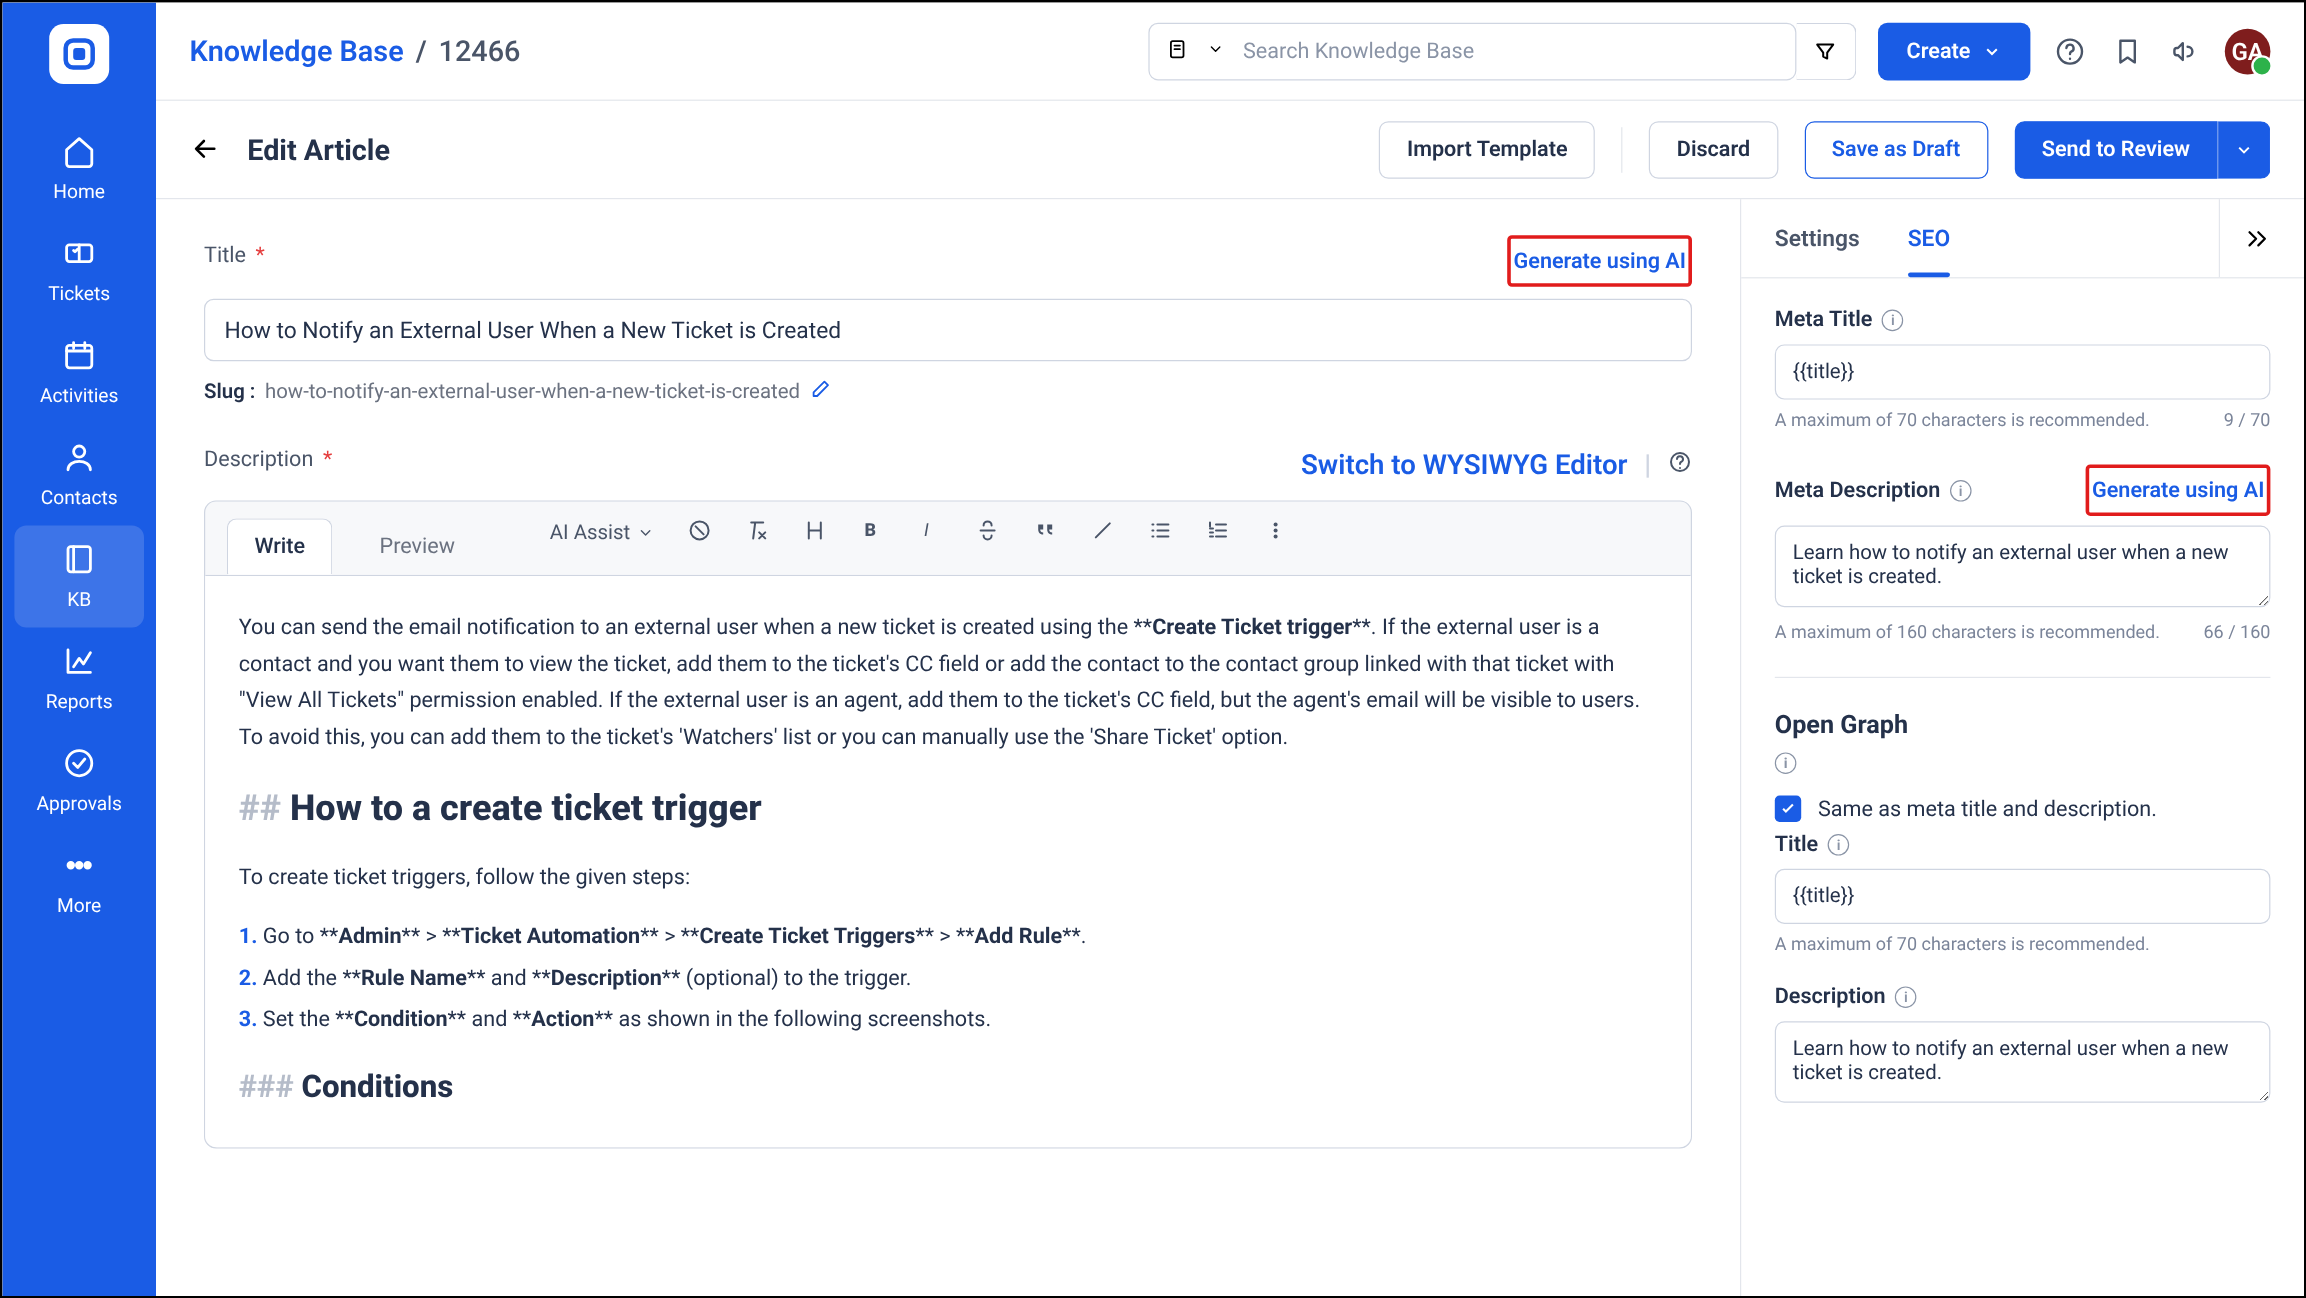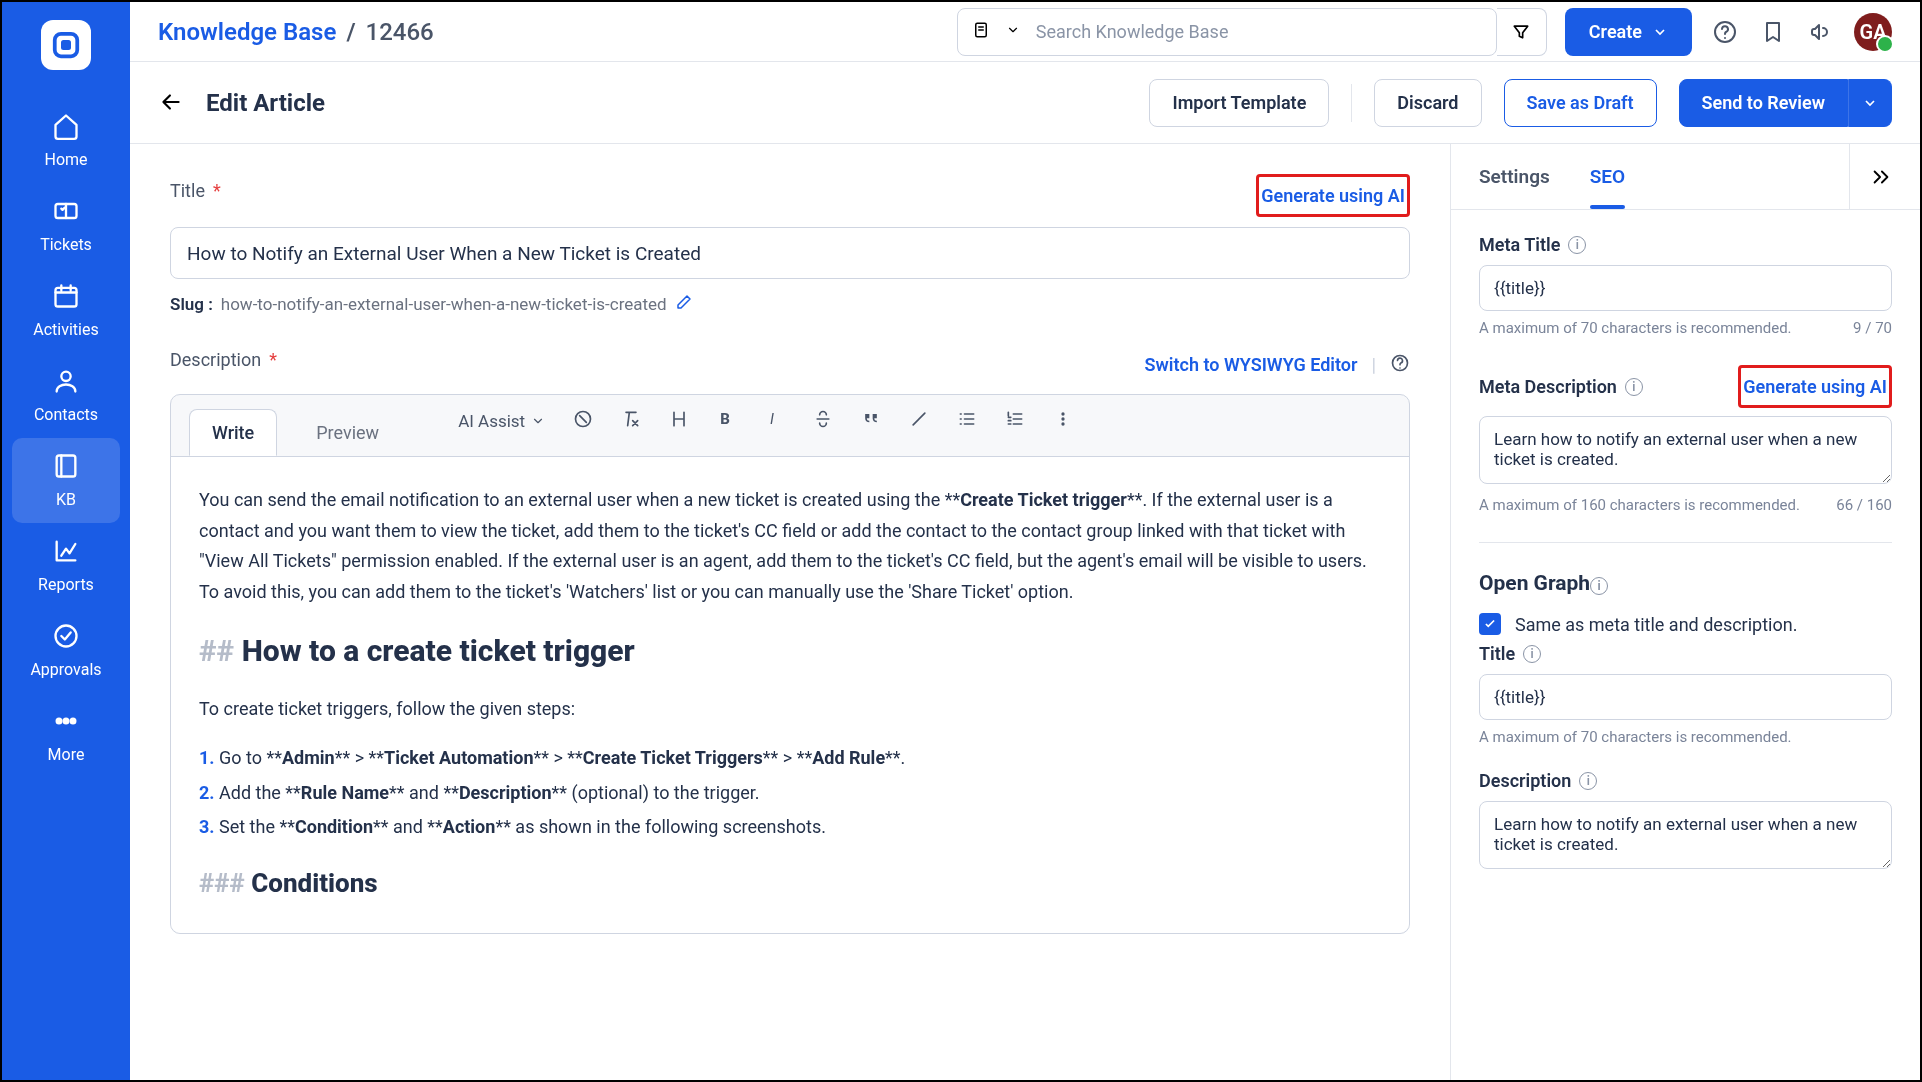--- a/index.html
+++ b/index.html
@@ -10,21 +10,21 @@
 .sidebar { width: 128px; background: #1a5ce5; color: #fff; display: flex; flex-direction: column; align-items: center; padding-top: 18px; }
 .logo { width: 50px; height: 50px; background: #fff; border-radius: 12px; display: flex; align-items: center; justify-content: center; margin-bottom: 28px; }
 .logo svg { width: 30px; height: 30px; }
 .side-item { width: 100%; display: flex; flex-direction: column; align-items: center; padding: 14px 0; cursor: pointer; font-size: 16px; }
 .side-item.active { background: #3d74e8; border-radius: 10px; margin: 0 10px; width: calc(100% - 20px); }
 .side-item .icon { margin-bottom: 6px; }
 .side-item .icon svg { width: 28px; height: 28px; stroke: #fff; fill: none; stroke-width: 2; }
 
 
 .main { flex: 1; display: flex; flex-direction: column; min-width: 0; }
-.top-header { height: 60px; border-bottom: 1px solid #e3e6ec; display: flex; align-items: center; padding: 0 28px; gap: 18px; }
+.top-header { height: 82px; border-bottom: 1px solid #e3e6ec; display: flex; align-items: center; padding: 0 28px; gap: 18px; }
 .breadcrumb { font-size: 24px; color: #1a5ce5; font-weight: 600; display: flex; align-items: center; gap: 10px; }
 .breadcrumb .id { color: #4a5568; font-weight: 500; }
 .search-wrap { margin-left: auto; display: flex; align-items: center; border: 1px solid #cfd5e1; border-radius: 8px; height: 48px; width: 540px; padding: 0 14px; gap: 16px; }
 .search-wrap input { border: none; outline: none; flex: 1; font-size: 18px; color: #4a5568; }
 .search-wrap input::placeholder { color: #8a94a6; }
 .filter-btn { border: 1px solid #cfd5e1; border-left: none; width: 50px; height: 48px; border-top-right-radius: 8px; border-bottom-right-radius: 8px; margin-left: -18px; display: flex; align-items: center; justify-content: center; }
 .create-btn { background: #1a5ce5; color: #fff; border: none; border-radius: 8px; height: 48px; padding: 0 24px; font-size: 18px; font-weight: 600; display:flex; align-items:center; gap:10px; }
 .top-icon { width: 30px; height: 30px; display: flex; align-items: center; justify-content: center; color: #4a5568; }
 .avatar { width: 38px; height: 38px; border-radius: 50%; background: #7f1d1d; color: #fff; display: flex; align-items: center; justify-content: center; font-size: 20px; font-weight: 600; position: relative; }
 .avatar::after { content: ""; position: absolute; right: -2px; bottom: -2px; width: 14px; height: 14px; background: #2db24a; border: 2px solid #fff; border-radius: 50%; }
@@ -47,21 +47,21 @@
 .editor-col { flex: 1; padding: 30px 40px; overflow: auto; }
 .side-panel { width: 470px; border-left: 1px solid #e3e6ec; display: flex; flex-direction: column; }
 .field-label { font-size: 18px; color: #4a5568; margin-bottom: 10px; display: flex; align-items: center; gap: 8px; }
 .req { color: #e53e3e; }
 .title-row { display: flex; justify-content: space-between; align-items: center; margin-bottom: 10px; }
 .gen-ai { border: 3px solid #e11c1c; color: #1a5ce5; font-weight: 600; padding: 8px 2px; border-radius: 4px; font-size: 18px; background: #fff; }
 .text-input { width: 100%; height: 52px; border: 1px solid #cfd5e1; border-radius: 8px; padding: 0 16px; font-size: 19px; color: #24314a; outline: none; }
 .slug-row { margin-top: 14px; font-size: 17px; color: #4a5568; display:flex; align-items:center; gap:8px; }
 .slug-row .slugv { color: #6b7280; }
 .desc-row { margin-top: 34px; display: flex; justify-content: space-between; align-items: center; }
-.switch-link { color: #1a5ce5; font-weight: 600; font-size: 18px; display:flex; align-items:center; gap:14px; }
+.switch-link { color: #1a5ce5; font-weight: 600; font-size: 23px; display:flex; gap:14px; }
 .help-icon { color: #4a5568; }
 
 .editor-box { margin-top: 14px; border: 1px solid #cfd5e1; border-radius: 10px; background: #f7f8fa; }
 .editor-tabs { display: flex; align-items: flex-start; padding: 14px 18px 0 18px; gap: 16px; }
 .etab { padding: 12px 22px; font-size: 18px; border: 1px solid transparent; border-bottom: none; cursor: pointer; color: #6b7280; }
 .etab.active { background: #fff; border: 1px solid #cfd5e1; border-bottom: 1px solid #fff; border-radius: 8px 8px 0 0; color: #24314a; font-weight: 500; }
 .toolbar { display: flex; align-items: center; gap: 28px; margin-left: 40px; color: #4a5568; }
 .ai-assist { display:flex; align-items:center; gap:6px; font-size:17px; }
 .tbtn svg { width: 20px; height: 20px; }
 .editor-body { background: #fff; padding: 28px; font-size: 18px; color: #24314a; line-height: 1.7; border-top: 1px solid #cfd5e1; border-radius: 0 0 10px 10px; }
@@ -80,21 +80,21 @@
 .sp-tab.active { color: #1a5ce5; }
 .sp-tab.active::after { content: ""; position: absolute; bottom: 0; left: 0; right: 0; height: 4px; background: #1a5ce5; border-radius: 2px; }
 .sp-expand { margin-left: auto; border-left: 1px solid #e3e6ec; padding-left: 20px; height: 100%; display:flex; align-items:center; }
 .sp-body { padding: 24px 28px; overflow: auto; flex: 1; }
 .sp-label { font-size: 18px; font-weight: 600; color: #24314a; display:flex; align-items:center; gap:8px; margin-bottom: 10px; }
 .sp-label-row { display:flex; justify-content:space-between; align-items:center; margin-bottom: 8px; }
 .sp-input { width: 100%; border: 1px solid #cfd5e1; border-radius: 8px; padding: 12px 14px; font-size: 17px; color: #24314a; }
 textarea.sp-input { resize: vertical; min-height: 68px; font-family: inherit; }
 .sp-hint { font-size: 15px; color: #7a8499; margin-top: 8px; display: flex; justify-content: space-between; }
 .sp-divider { height: 1px; background: #e3e6ec; margin: 28px 0; }
-.sp-section-title { font-size: 21px; font-weight: 700; color: #24314a; display:flex; align-items:flex-end; margin-bottom: 18px; }
+.sp-section-title { font-size: 21px; font-weight: 700; color: #24314a; display:flex; align-items:flex-start; gap:10px; margin-bottom: 18px; flex-direction: column; }
 .check-row { display:flex; align-items:center; gap:14px; font-size: 18px; color:#24314a; margin-bottom: 8px; }
 .checkbox { width:22px; height:22px; background:#1a5ce5; border-radius:4px; display:flex; align-items:center; justify-content:center; }
 .info-ic { width:18px; height:18px; border:1.5px solid #8a94a6; border-radius:50%; display:inline-flex; align-items:center; justify-content:center; font-size:12px; color:#8a94a6; }
 .icon-svg { stroke: currentColor; fill: none; stroke-width: 2; stroke-linecap: round; stroke-linejoin: round; }
 </style>
 </head>
 <body>
 
 <div class="app">
 

